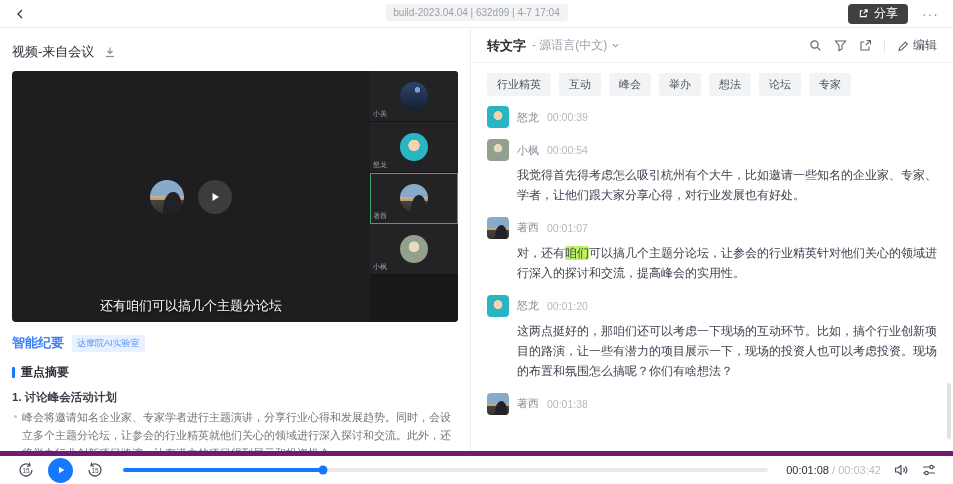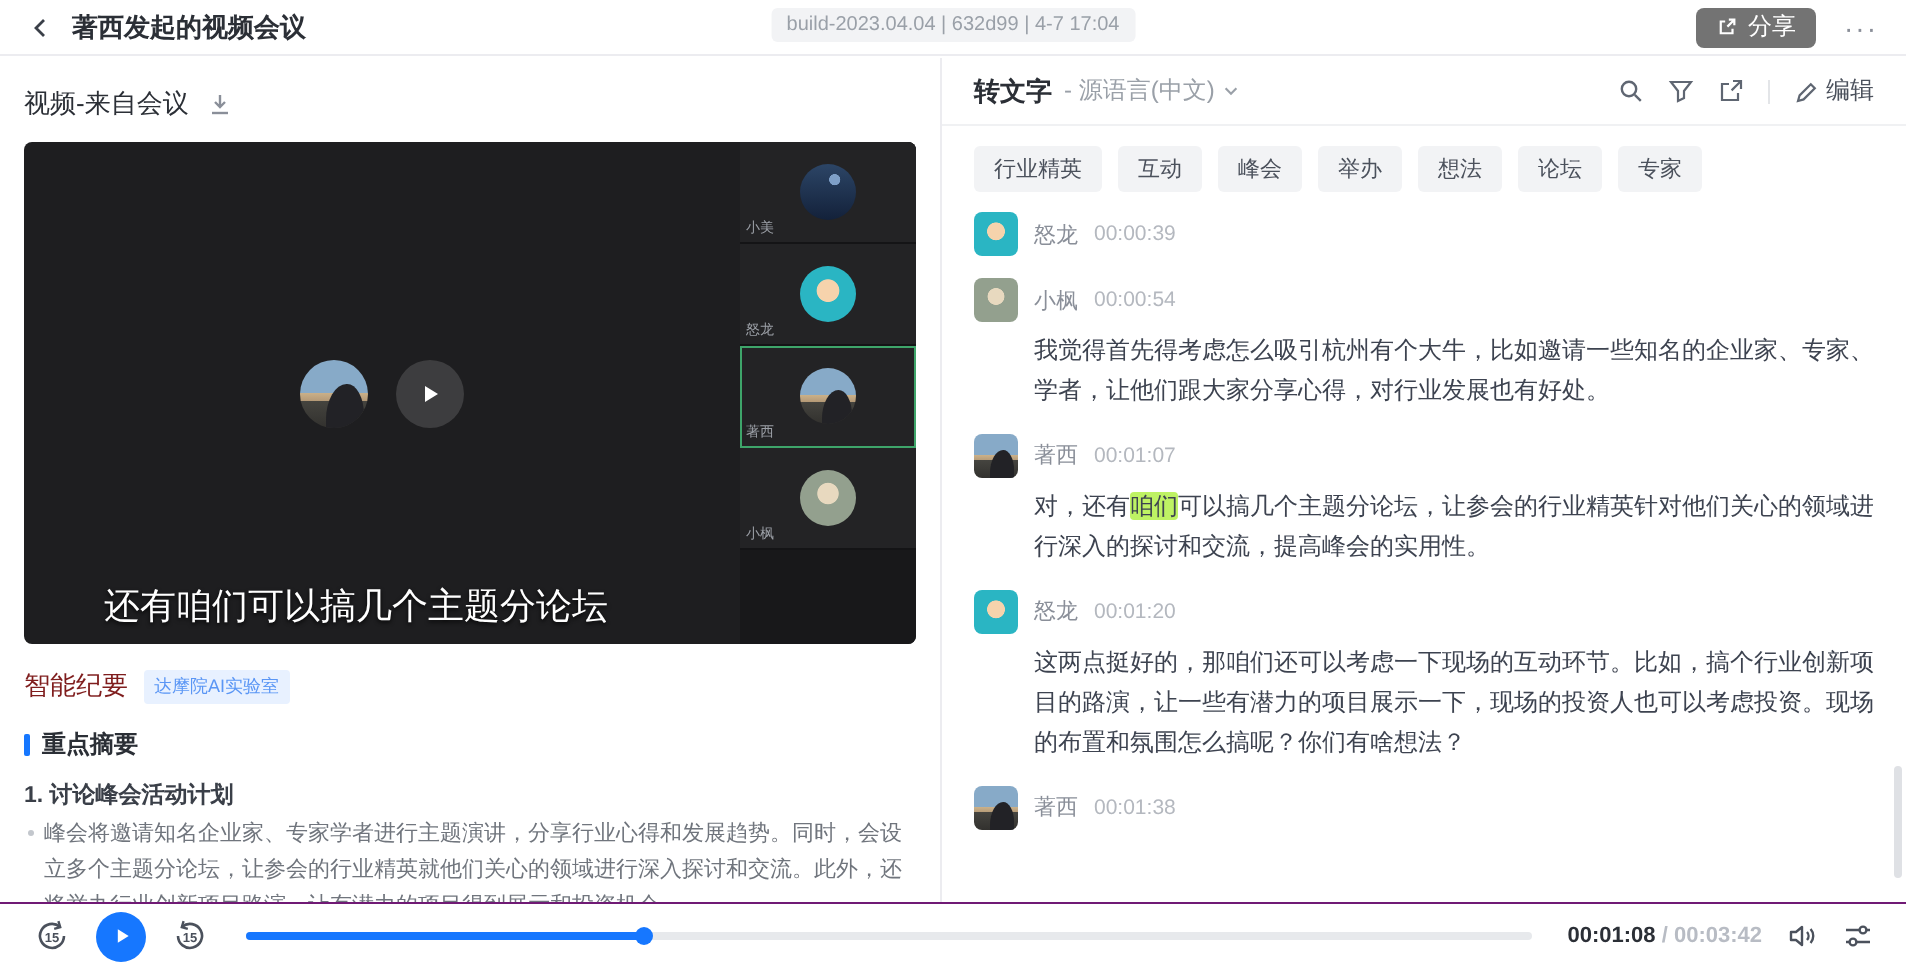--- a/index.html
+++ b/index.html
@@ -8,54 +8,54 @@
   svg { display:block; }
 
   
   .topbar { position:absolute; top:0; left:0; right:0; height:28px; background:#fff;
     border-bottom:1px solid #ececf0; display:flex; align-items:center; padding:0 14px; z-index:5; }
   .back-btn { display:flex; align-items:center; cursor:pointer; margin-right:10px; }
   .doc-title { font-size:13px; font-weight:bold; color:#2b2f36; }
   .build-badge { position:absolute; left:50%; transform:translateX(-50%); top:4px;
     background:#f2f3f5; color:#9aa0a8; font-size:10px; padding:3px 8px; border-radius:3px; white-space:nowrap; }
   .topbar-right { margin-left:auto; display:flex; align-items:center; gap:14px; }
-  .share-btn { background:#737373; color:#fff; font-size:12px; height:20px; padding:0 10px;
+  .share-btn { background:#404040; color:#fff; font-size:12px; height:20px; padding:0 10px;
     border:none; border-radius:4px; display:flex; align-items:center; gap:5px; cursor:pointer; }
   .more-btn { color:#8a8f99; font-size:14px; letter-spacing:1px; cursor:pointer; line-height:10px; }
 
   
   .left-panel { position:absolute; top:29px; left:0; width:470px; bottom:33px; overflow:hidden; padding:0 12px; }
   .right-panel { position:absolute; top:29px; left:470px; right:0; bottom:33px; border-left:1px solid #ececf0; overflow:hidden; }
 
   
   .video-head { display:flex; align-items:center; gap:10px; margin-top:14px; }
   .video-title { font-size:13px; font-weight:normal; color:#2b2f36; }
   .dl-icon { cursor:pointer; }
   .video-meta { font-size:10.5px; color:#a2a7af; margin-top:7px; }
 
   .video-box { margin-top:10px; height:251px; background:#1e1e20; border-radius:4px; position:relative; overflow:hidden; }
   .video-center { position:absolute; left:0; top:0; right:88px; bottom:0;
     display:flex; align-items:center; justify-content:center; gap:14px; }
   .avatar { position:relative; overflow:hidden; }
   .main-avatar { width:34px; height:34px; border-radius:50%; }
   .play-overlay { width:34px; height:34px; border-radius:50%; background:rgba(255,255,255,.14);
     display:flex; align-items:center; justify-content:center; cursor:pointer; }
-  .subtitle { position:absolute; left:0; right:88px; bottom:7px; text-align:left;
-    color:#fff; font-size:18px; text-shadow:0 1px 2px rgba(0,0,0,.85);padding-left:40px; }
+  .subtitle { position:absolute; left:0; right:88px; bottom:7px; text-align:center;
+    color:#fff; font-size:13px; text-shadow:0 1px 2px rgba(0,0,0,.85); }
   .tiles { position:absolute; top:0; right:0; width:88px; bottom:0; background:#18181a;
     display:flex; flex-direction:column; }
   .tile { height:51px; background:#232325; border-bottom:1px solid #141416; position:relative;
     display:flex; align-items:center; justify-content:center; }
   .tile.active { outline:1px solid #3ea56a; outline-offset:-1px; }
   .tile-avatar { width:28px; height:28px; border-radius:50%; }
   .tile-name { position:absolute; left:3px; bottom:2px; font-size:7px; color:#9b9fa6; }
 
   
   .summary-head { display:flex; align-items:center; gap:8px; margin-top:12px; }
-  .summary-title { font-size:13px; font-weight:normal; color:#7f1d1d; }
+  .summary-title { font-size:13px; font-weight:bold; color:#3b82f6; }
   .summary-badge { background:#e8f1ff; color:#5a96f5; font-size:9px; padding:2px 5px; border-radius:2px; }
   .section-title { display:flex; align-items:center; gap:6px; margin-top:12px;
     font-size:12px; font-weight:bold; color:#2b2f36; }
   .section-bar { width:3px; height:11px; background:#1677ff; border-radius:1px; }
   .sum-item { margin-top:9px; }
   .sum-heading { font-size:11.5px; font-weight:bold; color:#3a3f48; }
   .sum-body { position:relative; font-size:11px; color:#70757d; line-height:1.65; margin-top:3px; padding-left:10px; }
   .sum-body::before { content:""; position:absolute; left:2px; top:7px; width:3px; height:3px;
     border-radius:50%; background:#c3c7cd; }
   .clip-2 { max-height:58px; overflow:hidden; }
@@ -87,21 +87,21 @@
   .av-teal { background:radial-gradient(circle at 50% 44%,#f6d3ac 26%,#2ab5c3 28%); }
   .av-gray { background:radial-gradient(circle at 50% 42%,#e8d9bf 24%,#93a08e 26%); }
   .av-night { background:radial-gradient(circle at 62% 28%,#7e9fc7 10%,rgba(0,0,0,0) 11%),
     linear-gradient(180deg,#2c4566 0%,#13213a 100%); }
   .av-beach { background:linear-gradient(180deg,#87aac8 0%,#87aac8 48%,#cbb189 48%,#b59a77 60%,#45443f 60%,#32312e 100%); }
   .av-beach::after { content:""; position:absolute; left:38%; top:38%; width:55%; height:75%;
     background:#222226; border-radius:55% 45% 0 0 / 70% 60% 0 0; }
 
   
   .playerbar { position:absolute; left:0; right:0; bottom:0; height:33px; background:#fff;
-    border-top:1px solid #701a75; display:flex; align-items:center; padding:0 16px; gap:12px; z-index:5;font-weight:bold; }
+    border-top:5px solid #701a75; display:flex; align-items:center; padding:0 16px; gap:12px; z-index:5; }
   .skip-btn { cursor:pointer; display:flex; }
   .play-btn { width:25px; height:25px; border-radius:50%; background:#1677ff; border:none;
     display:flex; align-items:center; justify-content:center; cursor:pointer; flex:0 0 auto; }
   .progress-wrap { flex:1 1 auto; height:14px; display:flex; align-items:center; margin:0 6px; cursor:pointer; }
   .progress-track { position:relative; width:100%; height:4px; background:#e7e9ec; border-radius:2px; }
   .progress-fill { position:absolute; left:0; top:0; bottom:0; background:#1677ff; border-radius:2px; }
   .progress-knob { position:absolute; top:50%; transform:translate(-50%,-50%); width:9px; height:9px;
     border-radius:50%; background:#1677ff; }
   .time-display { font-size:11px; white-space:nowrap; color:#2b2f36; }
   .time-dim { color:#b8bcc4; }
@@ -110,21 +110,20 @@
 <body>
 
 <div class="topbar">
   <span class="back-btn">
     <span>
       <svg width="12" height="12" viewBox="0 0 12 12">
           <polyline points="8,2 4,6 8,10" fill="none" stroke="#3a3f48" stroke-width="1.4"></polyline>
         </svg>
     </span>
   </span>
-  <span class="doc-title">著西发起的视频会议</span>
   <span class="build-badge">build-2023.04.04 | 632d99 | 4-7 17:04</span>
   <span class="topbar-right">
     <button class="share-btn">
       <span>
         <svg width="11" height="11" viewBox="0 0 12 12">
             <path d="M5 3H2.6v6.4H9V7" fill="none" stroke="#fff" stroke-width="1.2"></path>
             <path d="M7 2h3v3M10 2L6.2 5.8" fill="none" stroke="#fff" stroke-width="1.2"></path>
           </svg>
       </span>
       <span>分享</span>

